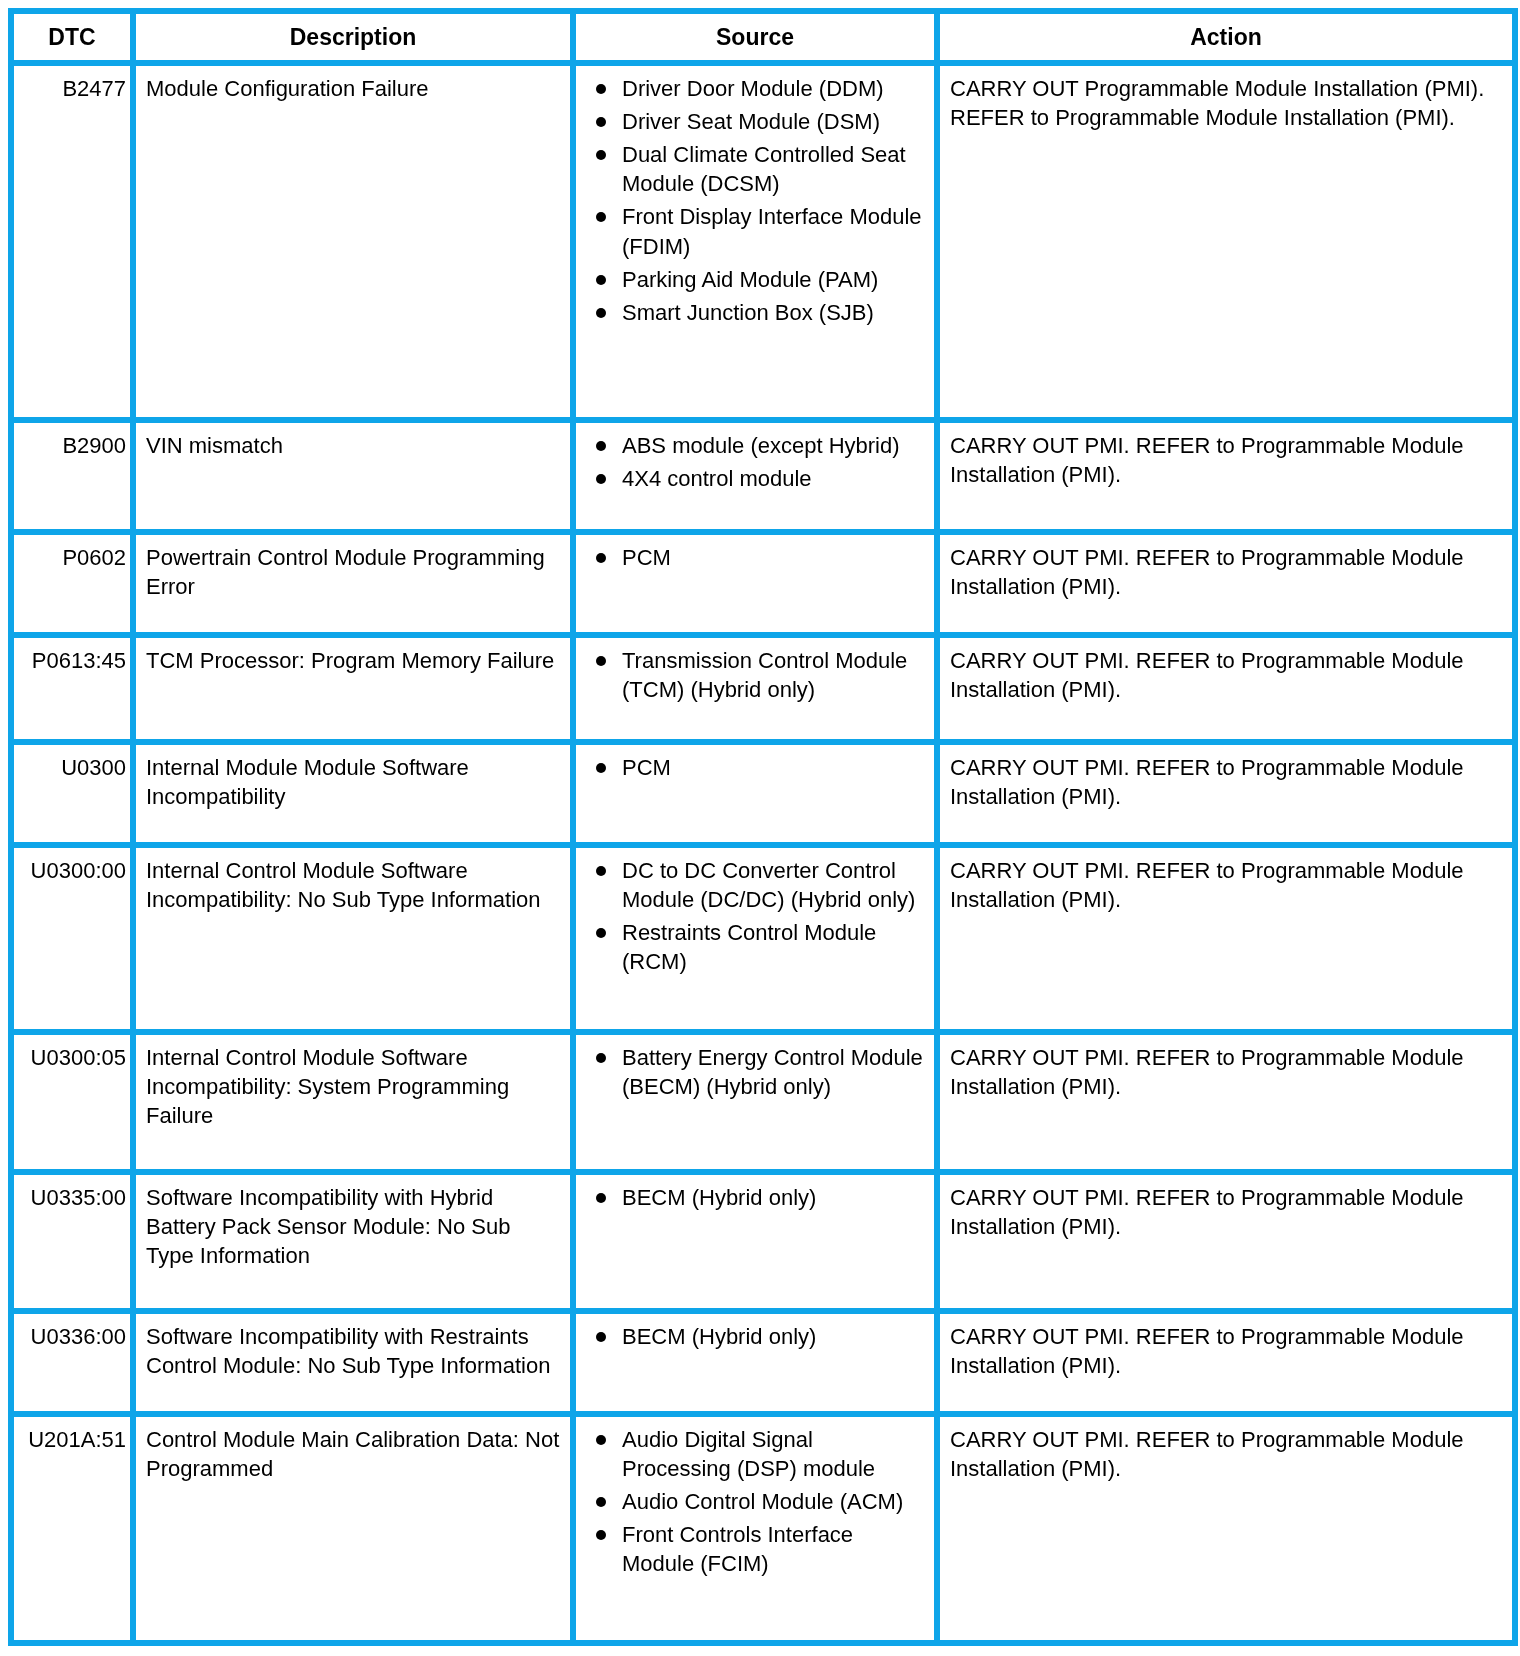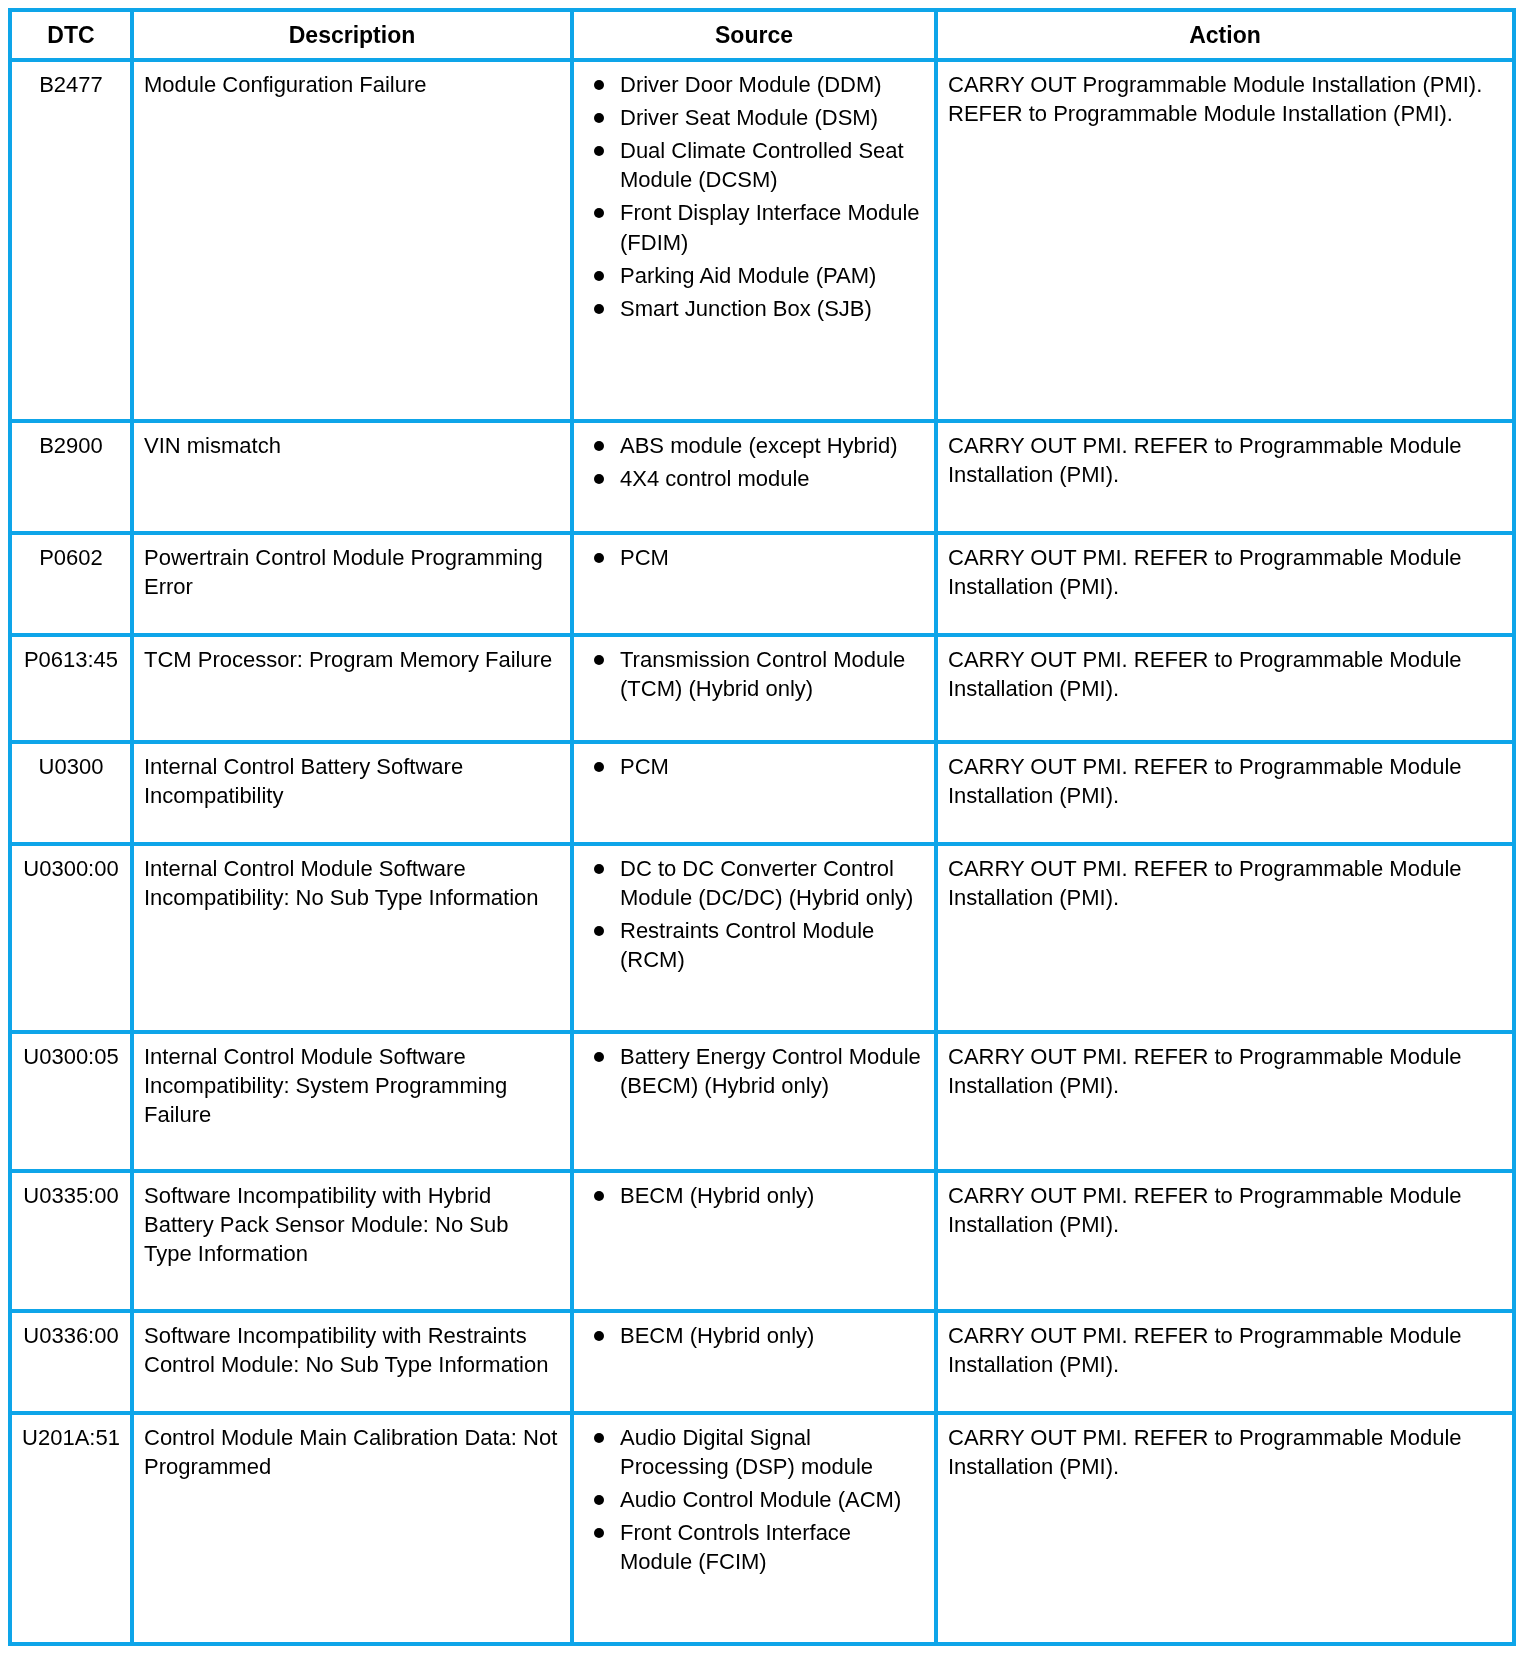--- a/index.html
+++ b/index.html
@@ -21,38 +21,38 @@
     table-layout: fixed;
     width: 100%;
     height: 1638px;
     border: 4px solid #000000;
   }
   col.col-dtc    { width: 122px; }
   col.col-desc   { width: 440px; }
   col.col-source { width: 364px; }
   col.col-action { width: 578px; }
   th, td {
-    border: 4px solid #0ea5e9;
+    border: 6px solid #0ea5e9;
     vertical-align: top;
     font-size: 22px;
     line-height: 1.32;
     padding: 8px 10px;
     overflow: hidden;
   }
   thead th {
     font-weight: bold;
     text-align: center;
     vertical-align: middle;
     font-size: 23px;
     padding: 8px 6px;
     border-bottom: 3px solid #000000;
     height: 44px;
   }
   td.cell-dtc {
-    text-align: center;
+    text-align: right;
     padding-left: 4px;
     padding-right: 4px;
   }
   td.cell-desc { text-align: left; }
   td.cell-action { text-align: left; padding-right: 12px; }
   ul.source-list {
     margin: 0;
     padding: 0;
     list-style: none;
   }
@@ -140,21 +140,21 @@
               <li>Transmission Control Module (TCM) (Hybrid only)</li>
             </ul>
     </td>
     <td class="cell-action">CARRY OUT PMI. REFER to Programmable Module Installation (PMI).</td>
   </tr>
 
 
 
   <tr>
     <td class="cell-dtc">U0300</td>
-    <td class="cell-desc">Internal Control Battery Software Incompatibility</td>
+    <td class="cell-desc">Internal Module Module Software Incompatibility</td>
     <td class="cell-source">
       <ul class="source-list">
               <li>PCM</li>
             </ul>
     </td>
     <td class="cell-action">CARRY OUT PMI. REFER to Programmable Module Installation (PMI).</td>
   </tr>
 
   <tr>
     <td class="cell-dtc">U0300:00</td>

